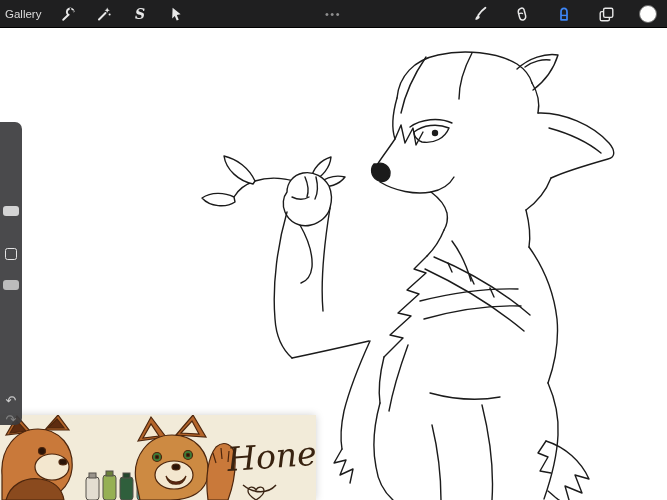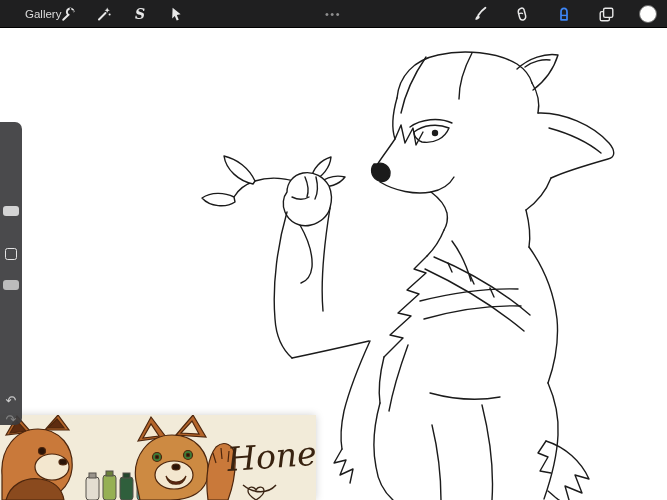--- a/index.html
+++ b/index.html
@@ -5,21 +5,21 @@
   * { margin:0; padding:0; box-sizing:border-box; }
   html,body { width:667px; height:500px; overflow:hidden; background:#fff;
               font-family:"Liberation Sans", sans-serif; }
   .screen { position:relative; width:667px; height:500px; background:#fff; overflow:hidden; }
 
   
   .topbar { position:absolute; top:0; left:0; width:667px; height:28px;
             background:#1f1f20; border-bottom:1px solid #000; z-index:30; }
   .tb-btn { position:absolute; top:0; height:28px; display:flex; align-items:center;
             justify-content:center; background:none; border:none; cursor:pointer; }
-  .gallery { left:20px; padding:0 5px; color:#dcdcdc; font-size:11.5px; }
+  .gallery { left:0; padding:0 5px; color:#dcdcdc; font-size:11.5px; }
   .icon-btn { width:26px; }
   .icon-btn svg { display:block; }
   .s-glyph { color:#e8e8e8; font-family:"DejaVu Serif", serif; font-style:italic;
              font-weight:bold; font-size:14px; line-height:1; }
   .ellipsis { color:#8f8f8f; font-size:11px; letter-spacing:1.5px; }
   .color-dot { width:18px; height:18px; border-radius:50%; background:#ffffff;
                border:1px solid #6a6a6a; }
 
   
   .canvas { position:absolute; top:28px; left:0; width:667px; height:472px; background:#fff; }

